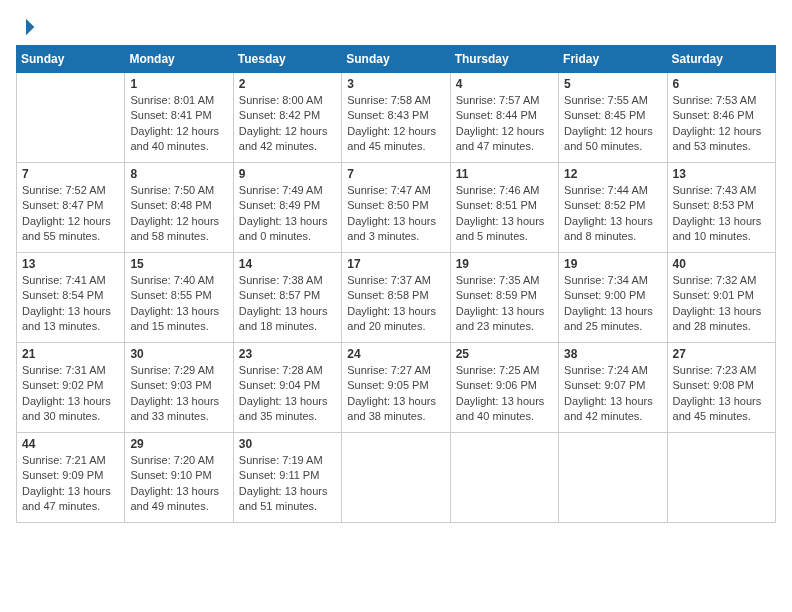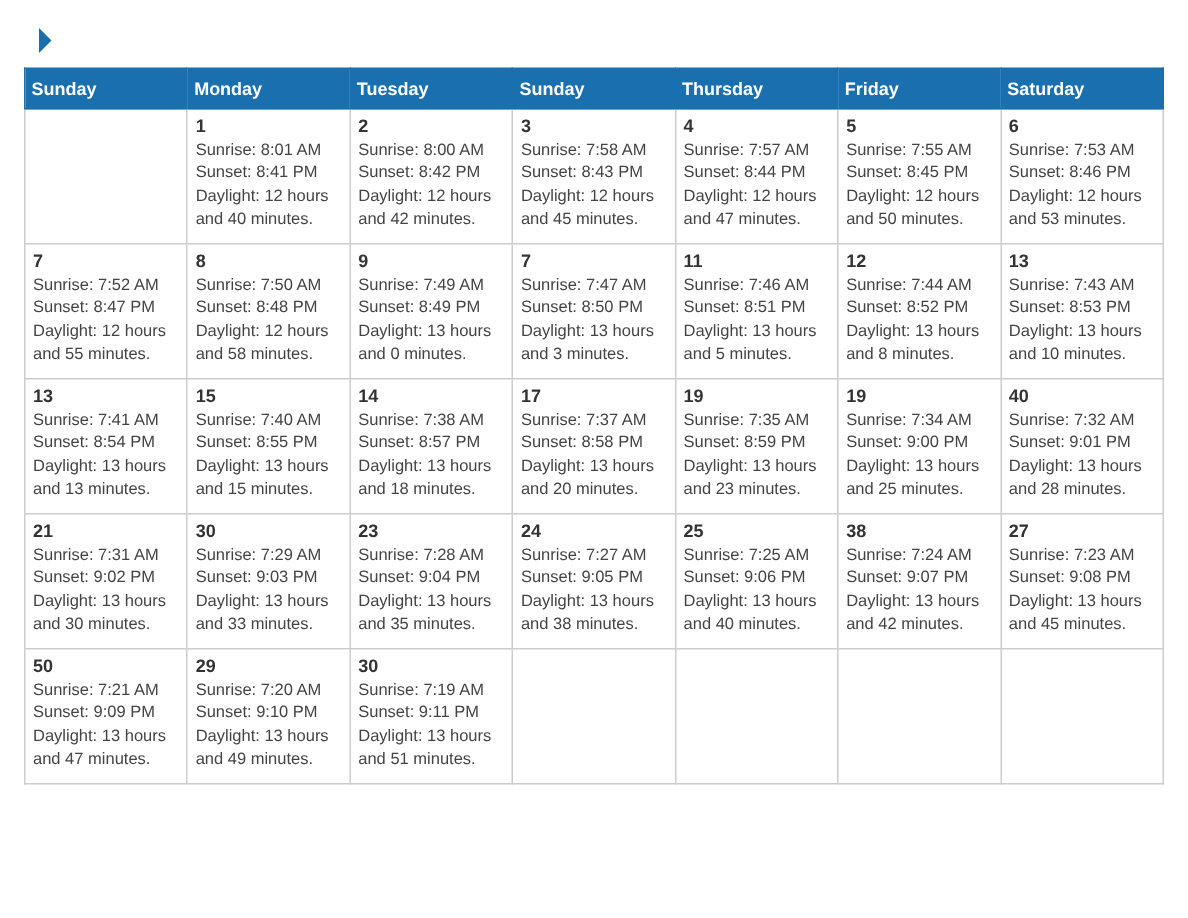--- a/index.html
+++ b/index.html
@@ -235,21 +235,21 @@
           <span class="day-number">38</span>
           <div class="day-info">Sunrise: 7:24 AM<br>Sunset: 9:07 PM<br>Daylight: 13 hours and 42 minutes.</div>
         </td>
         <td>
           <span class="day-number">27</span>
           <div class="day-info">Sunrise: 7:23 AM<br>Sunset: 9:08 PM<br>Daylight: 13 hours and 45 minutes.</div>
         </td>
       </tr>
       <tr class="week-row">
         <td>
-          <span class="day-number">50</span>
+          <span class="day-number">44</span>
           <div class="day-info">Sunrise: 7:21 AM<br>Sunset: 9:09 PM<br>Daylight: 13 hours and 47 minutes.</div>
         </td>
         <td>
           <span class="day-number">29</span>
           <div class="day-info">Sunrise: 7:20 AM<br>Sunset: 9:10 PM<br>Daylight: 13 hours and 49 minutes.</div>
         </td>
         <td>
           <span class="day-number">30</span>
           <div class="day-info">Sunrise: 7:19 AM<br>Sunset: 9:11 PM<br>Daylight: 13 hours and 51 minutes.</div>
         </td>

